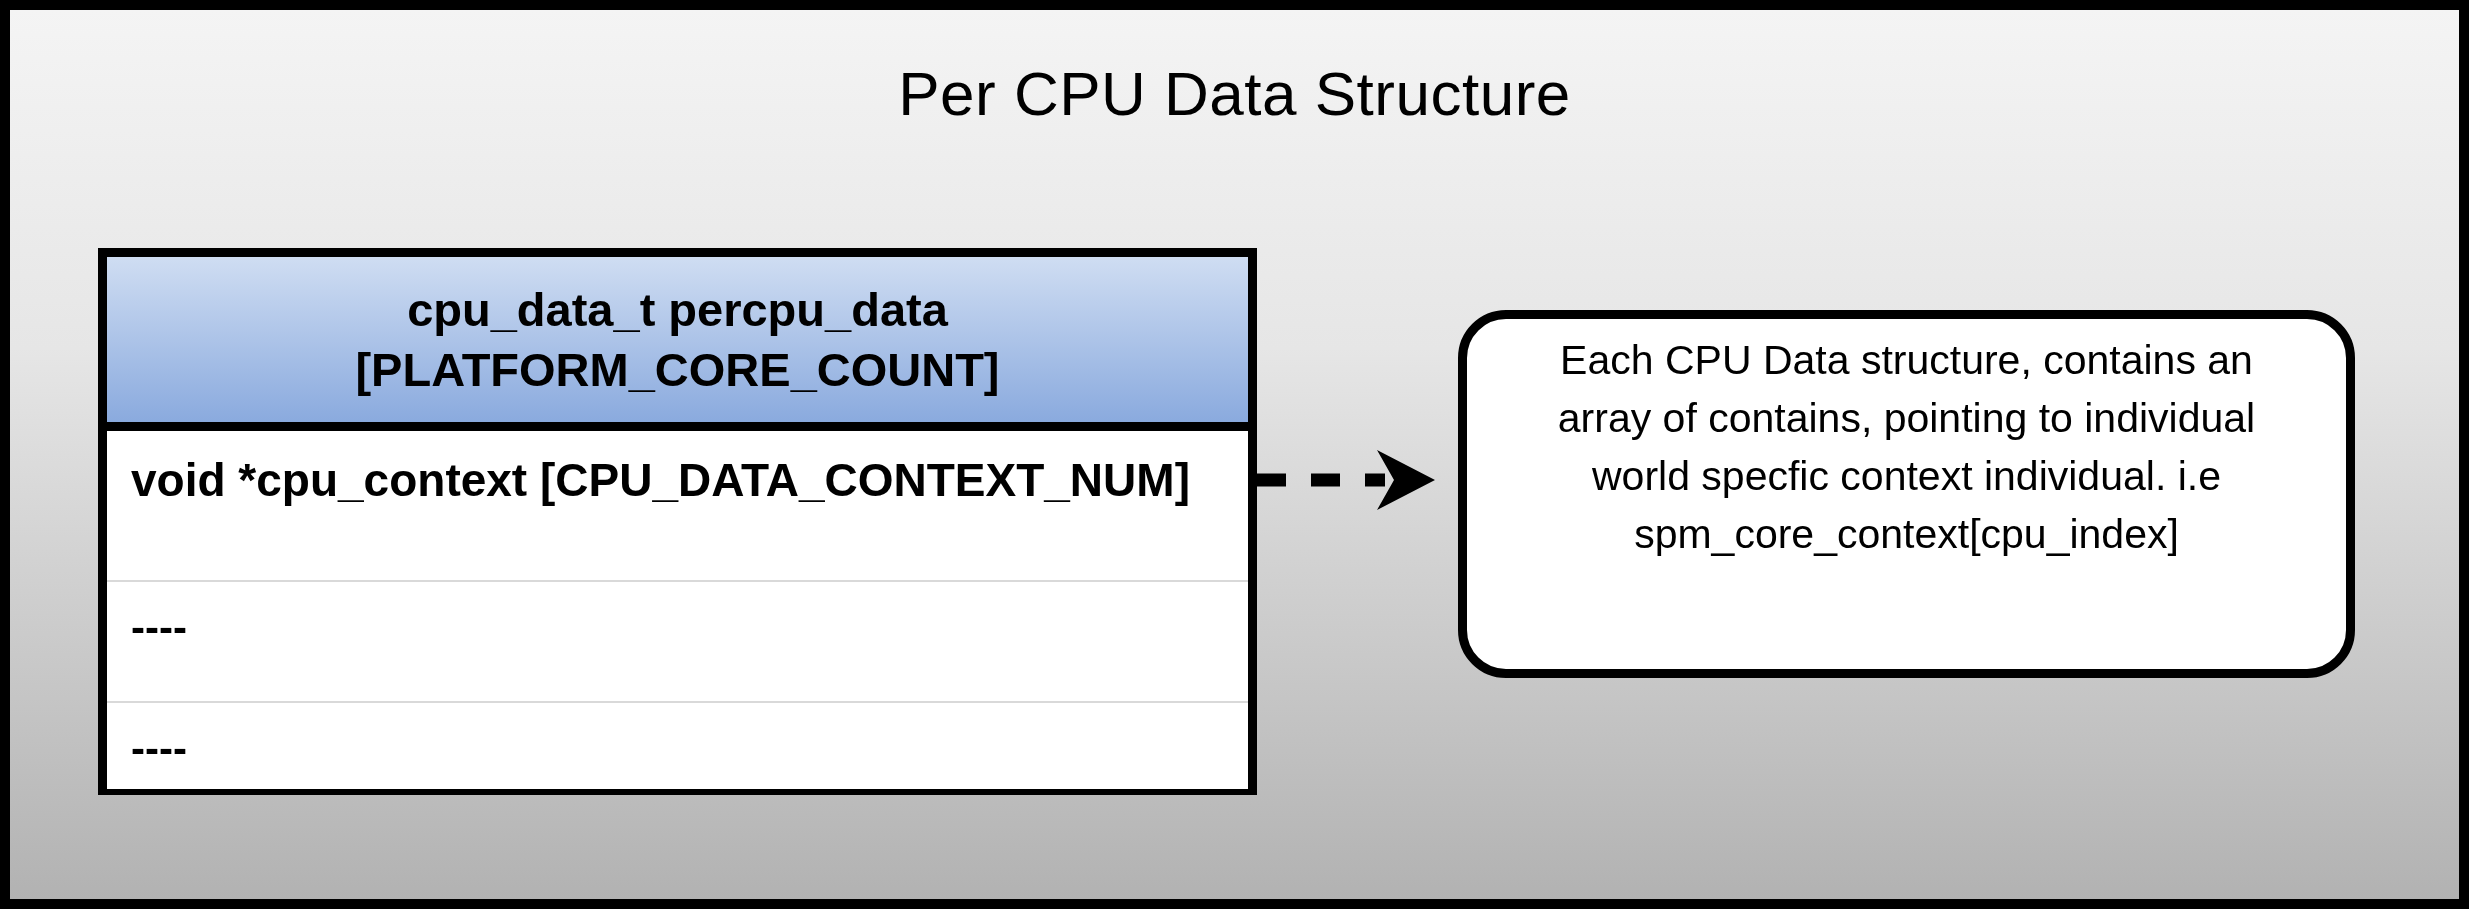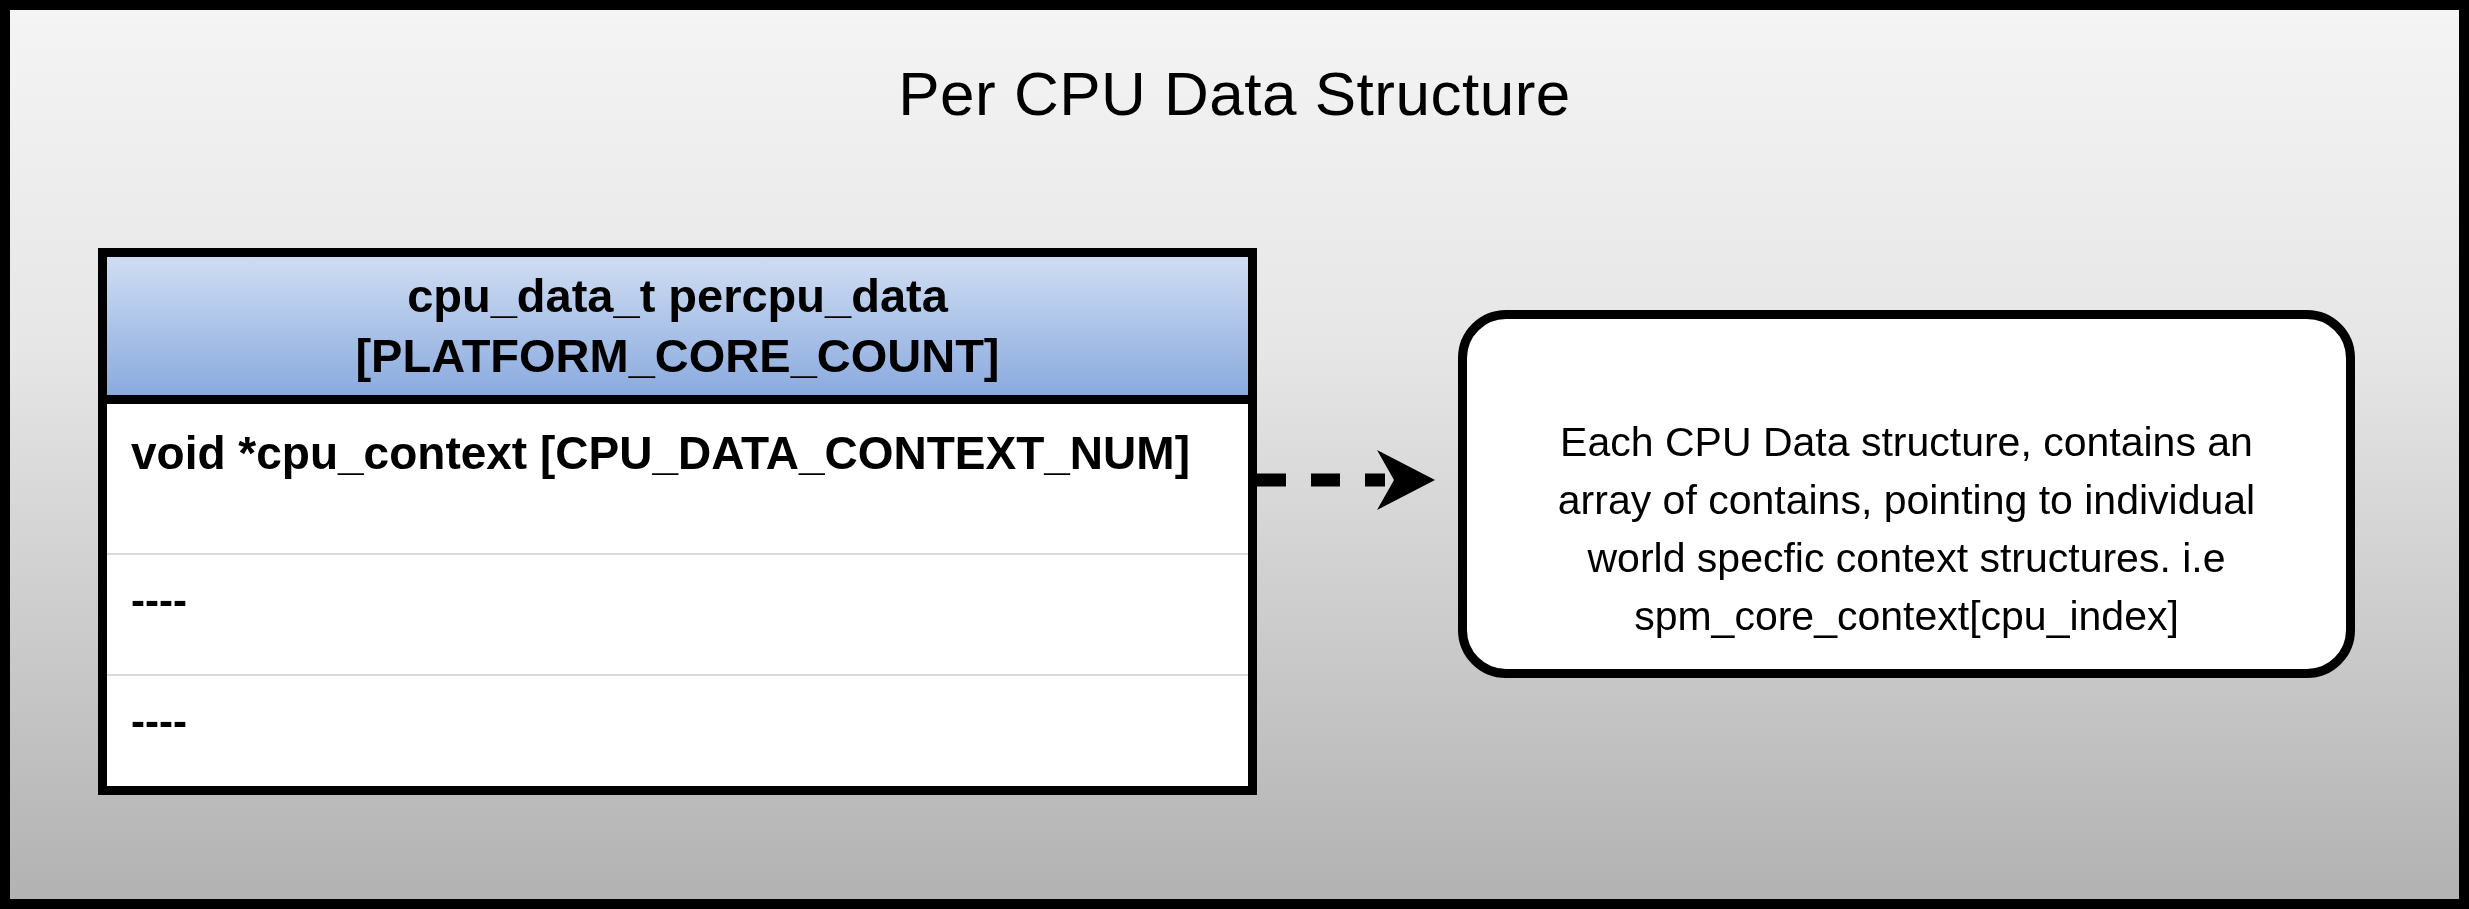--- a/index.html
+++ b/index.html
@@ -44,21 +44,21 @@
     left: 88px;
     top: 238px;
     width: 1159px;
     height: 547px;
     border: 9px solid var(--border);
     background: var(--box-background);
     display: flex;
     flex-direction: column;
   }
   .struct-header {
-    height: 147px;
+    height: 174px;
     flex: 0 0 auto;
     border-bottom: 9px solid var(--border);
     background: linear-gradient(180deg, var(--header-gradient-top) 0%, var(--header-gradient-bottom) 100%);
     display: flex;
     flex-direction: column;
     align-items: center;
     justify-content: center;
     font-size: 47px;
     font-weight: bold;
     line-height: 60px;
@@ -92,26 +92,26 @@
     left: 1448px;
     top: 300px;
     width: 897px;
     height: 368px;
     background: var(--box-background);
     border: 9px solid var(--border);
     border-radius: 48px;
     display: flex;
     flex-direction: column;
     align-items: center;
-    justify-content: flex-end;
+    justify-content: flex-start;
     text-align: center;
     font-size: 41px;
     line-height: 58px;
     color: #000;
-    padding: 24px 20px;
+    padding: 12px 20px;
   }
 </style>
 </head>
 <body>
 
 <div class="canvas">
 
   <div class="diagram-title">Per CPU Data Structure</div>
 
   <div class="struct-table">
@@ -125,17 +125,17 @@
   </div>
 
   <svg class="arrow-svg" viewBox="0 0 185 76" aria-hidden="true">
     <line x1="0" y1="38" x2="128" y2="38" stroke="#000" stroke-width="13" stroke-dasharray="29 25"></line>
     <polygon points="120,8 178,38 120,68 137,38" fill="#000"></polygon>
   </svg>
 
   <div class="callout-box">
     <div>Each CPU Data structure, contains an</div>
     <div>array of contains, pointing to individual</div>
-    <div>world specfic context structures. i.e</div>
+    <div>world specfic context individual. i.e</div>
     <div>spm_core_context[cpu_index]</div>
   </div>
 
 </div>
 
 </body></html>

